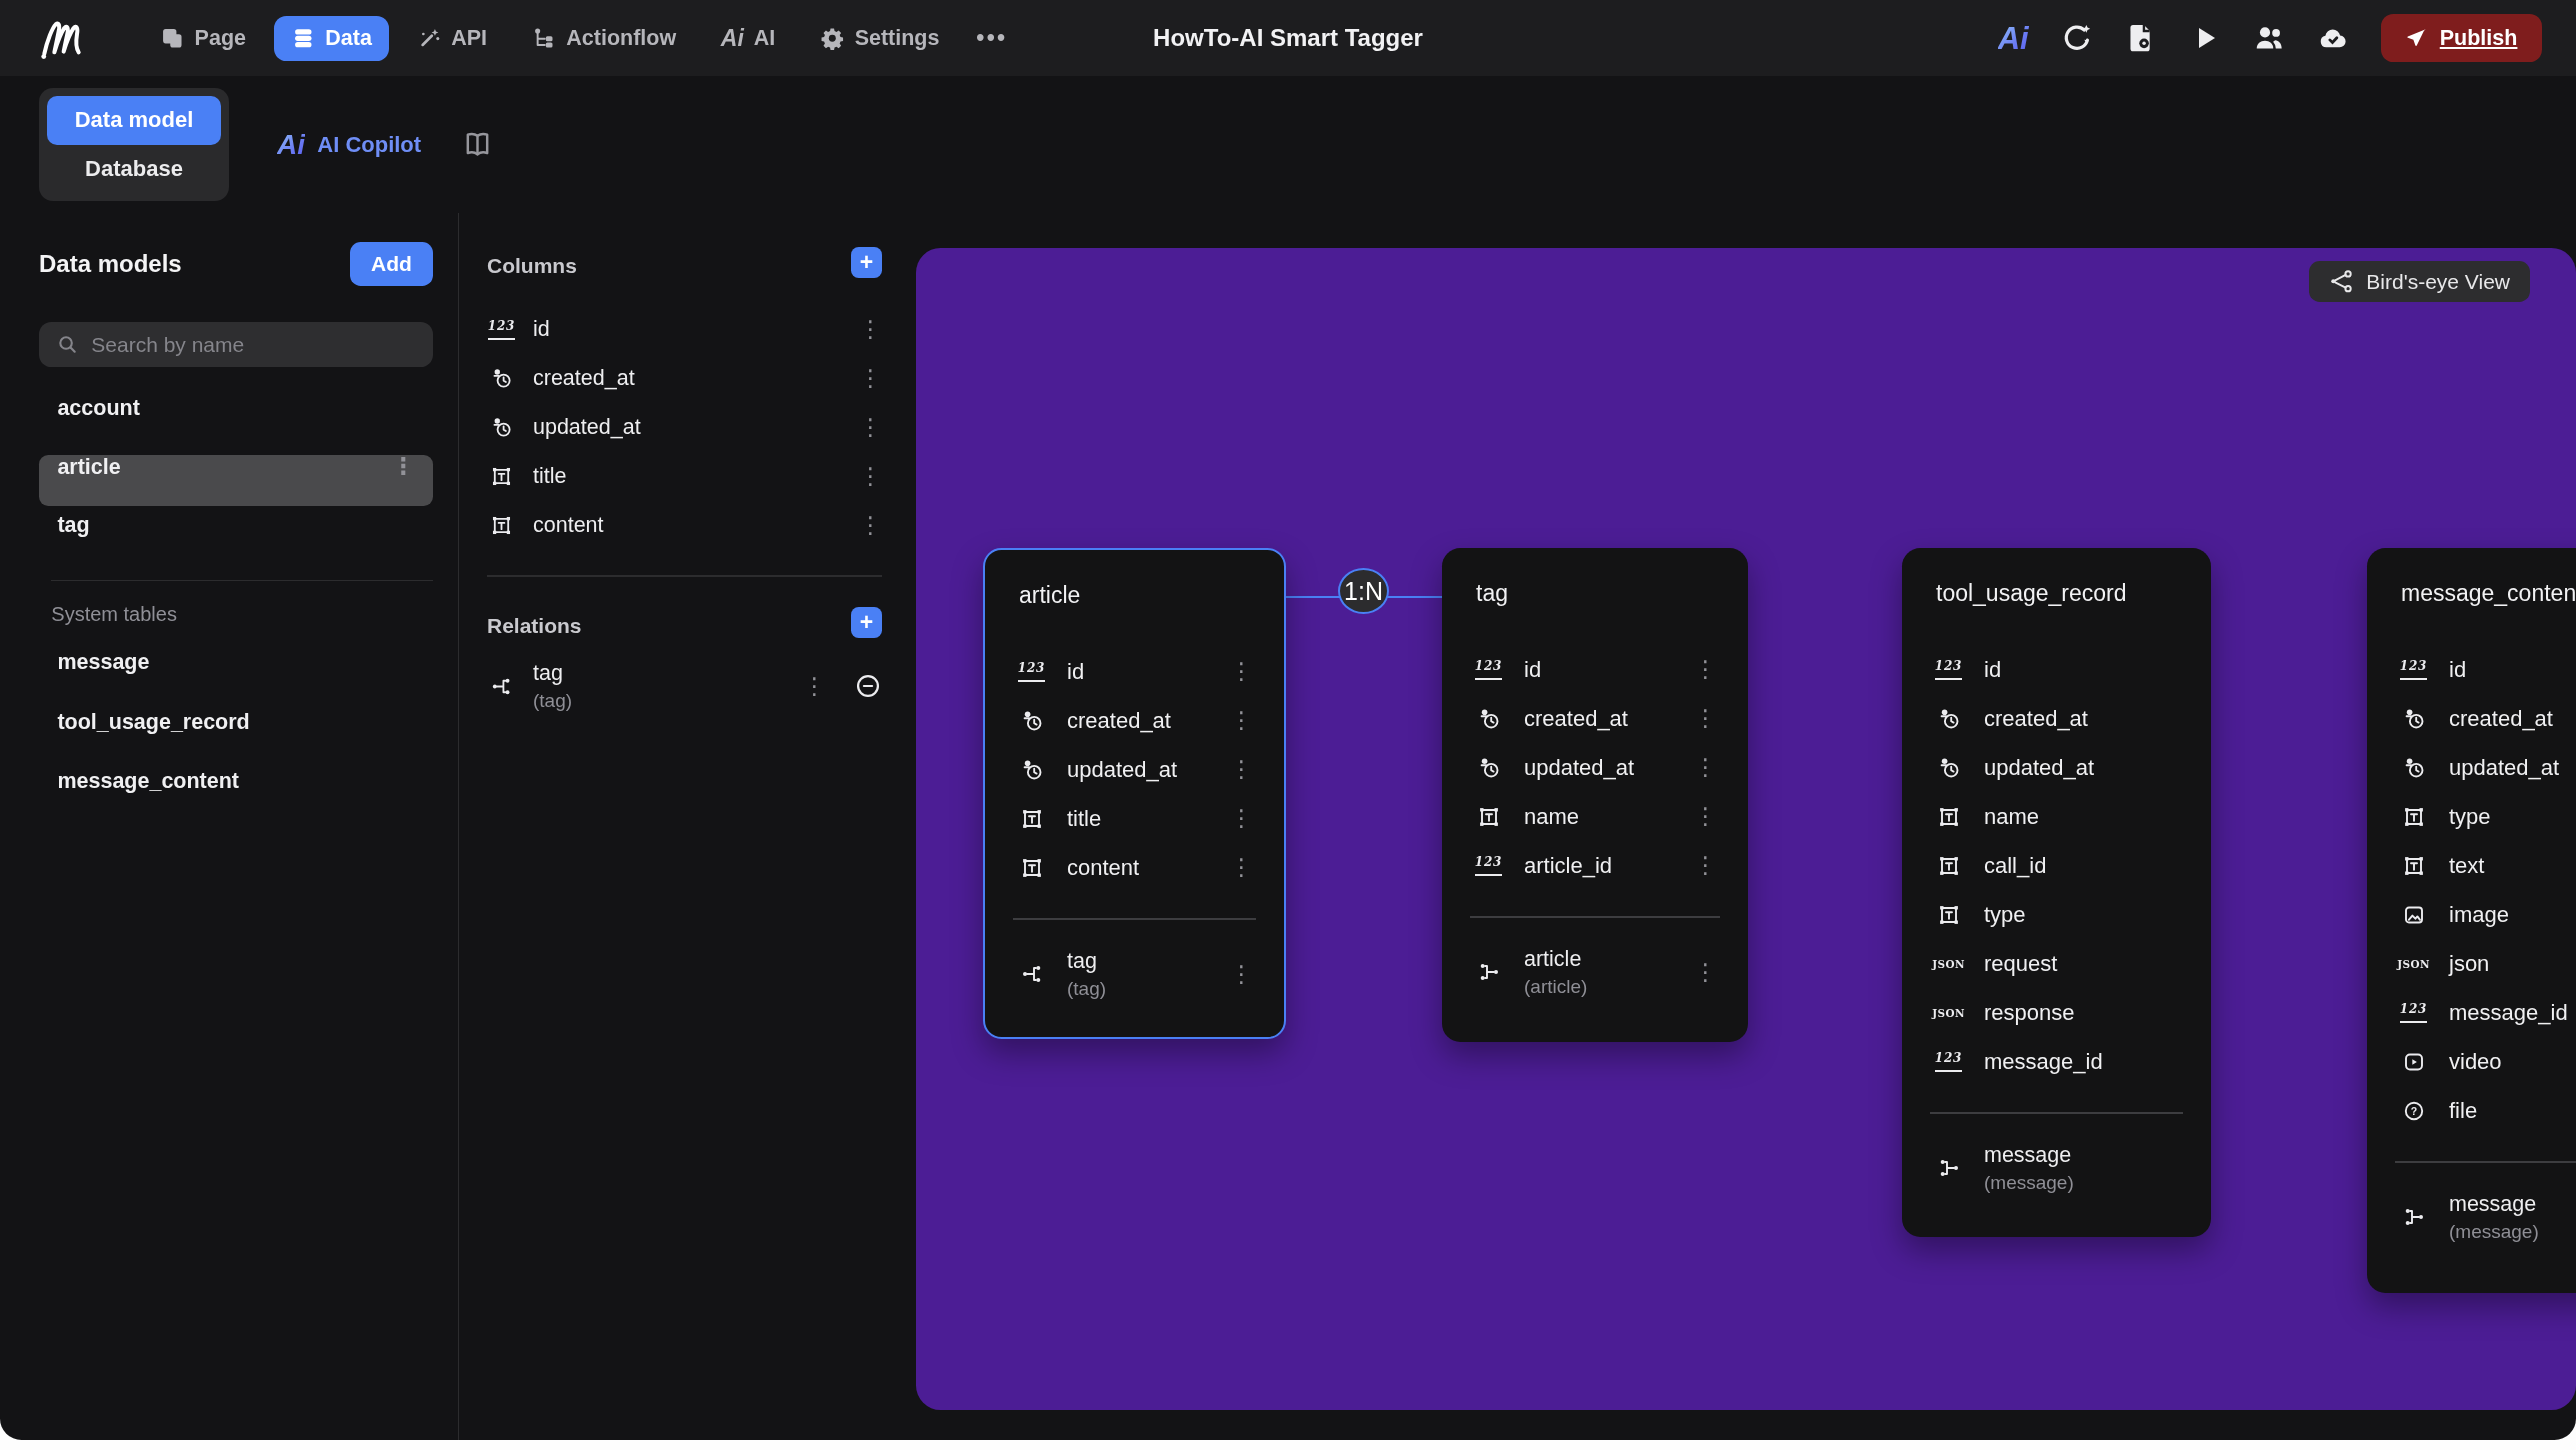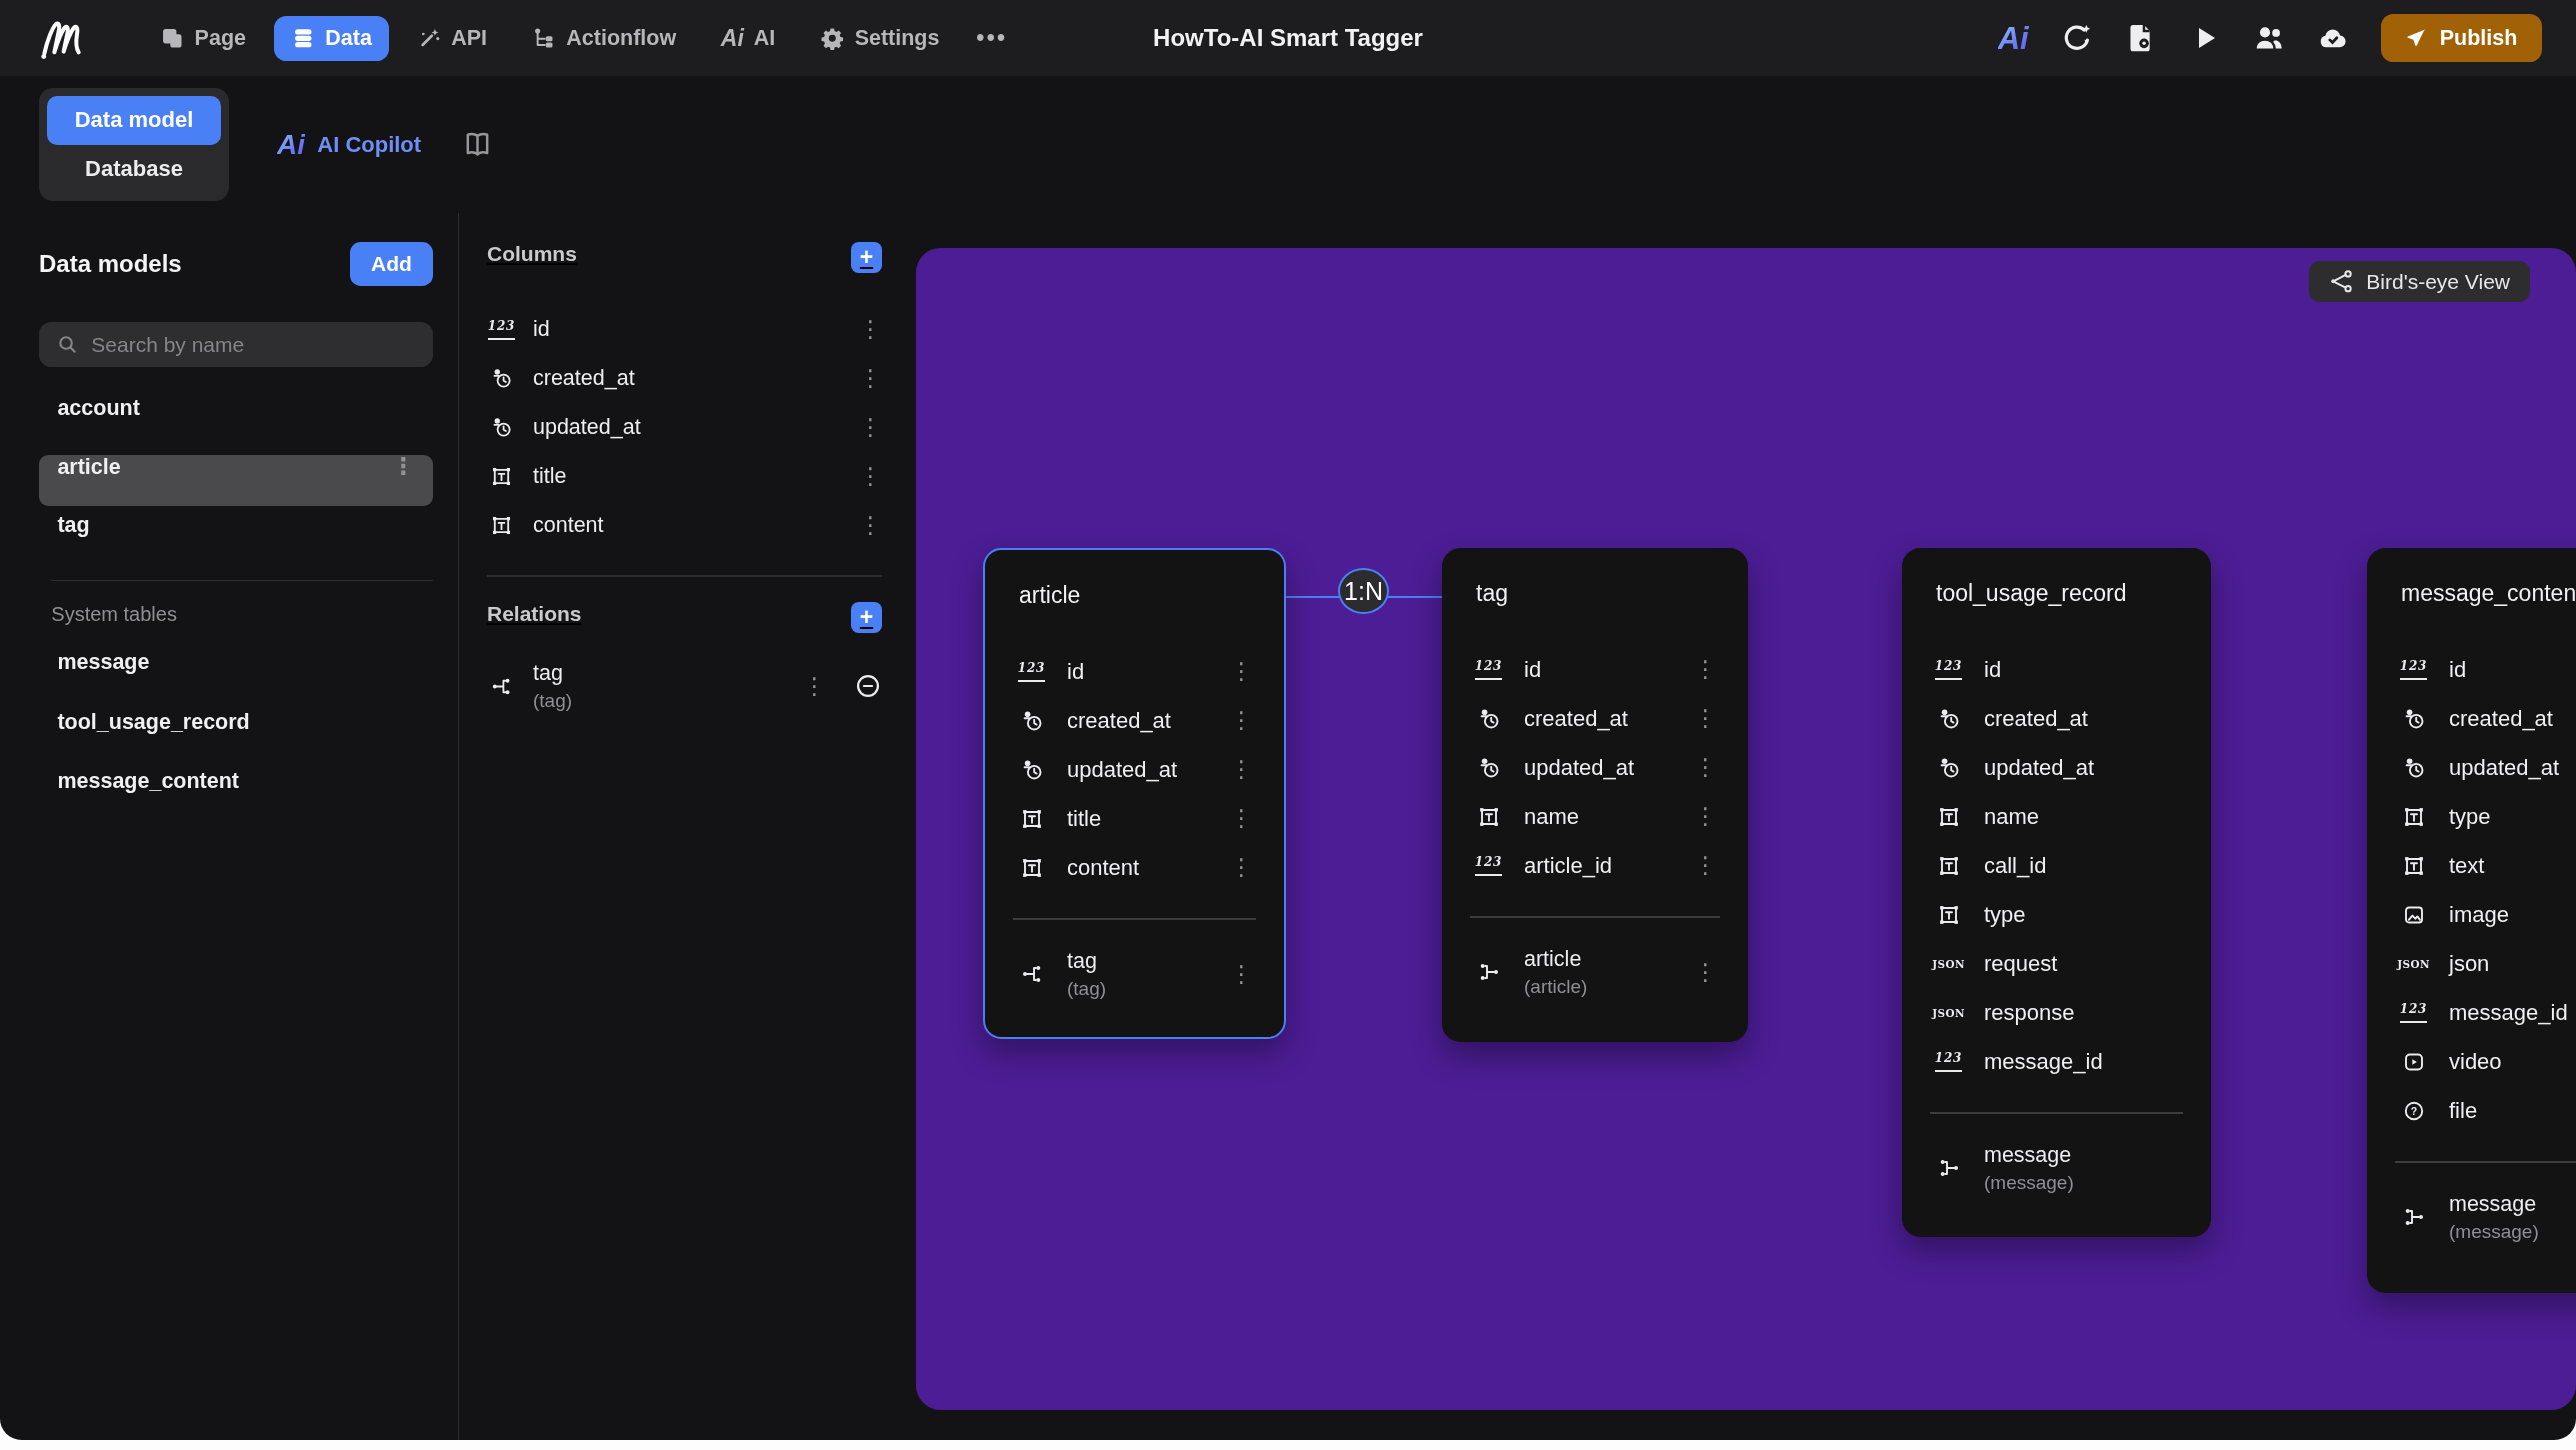--- a/index.html
+++ b/index.html
@@ -19,22 +19,22 @@
   .nav-item .ic { width:24.6px; height:24.6px; }
   .nav-more { color:#b6b6bb; font-size:23px; font-weight:800; letter-spacing:2.3px; padding:0 9.2px; }
   .tb-title { position:absolute; left:50%; transform:translateX(-50%); color:#f2f2f4;
               font-size:24px; font-weight:700; }
   .topbar-right { margin-left:auto; display:flex; align-items:center; gap:32px; }
   .tb-icon { width:32px; height:32px; color:#eeeef0; cursor:pointer; }
   .ai-logo { font-size:31px; font-weight:800; font-style:italic; line-height:1;
              background:linear-gradient(135deg,#93c5f9 0%,#6b7cf4 60%,#5a5ef0 100%);
              -webkit-background-clip:text; background-clip:text; color:#6b8df5;
              -webkit-text-fill-color:transparent; cursor:pointer; }
-  .publish-btn { display:flex; align-items:center; gap:11.5px; background:#a16207; color:#fff;
-                 font-size:21.5px; font-weight:700; padding:11.5px 24.6px; border-radius:12.3px; cursor:pointer; }
+  .publish-btn { display:flex; align-items:center; gap:11.5px; background:#7f1d1d; color:#fff;
+                 font-size:21.5px; font-weight:700; padding:11.5px 24.6px; border-radius:12.3px; cursor:pointer;text-decoration:underline; }
   .publish-btn .ic { width:23px; height:23px; }
 
   
   .toolbar { position:absolute; left:0; top:76px; right:0; height:137px; display:flex; align-items:center;
              padding-left:39px; }
   .segmented { display:flex; align-items:center; background:#2a2a2c; border-radius:14px; padding:7.7px;flex-direction:column; }
   .seg-btn { font-size:22px; font-weight:700; padding:11.5px 28px; border-radius:10px; color:#ececee; cursor:pointer; }
   .seg-btn.active { background:#4a80f5; color:#fff; }
   .ai-copilot { display:flex; align-items:center; gap:12.3px; margin-left:48px; cursor:pointer; }
   .ai-copilot .ai-logo { font-size:28px; }
@@ -61,21 +61,21 @@
                 padding:0 18.4px; border-radius:9.2px; color:#f0f0f2; font-size:21.5px; font-weight:700;
                 margin-bottom:7.7px; cursor:pointer; }
   .model-item.selected { background:#4a4a4c; }
   .section-divider { height:1.5px; background:#2c2c2e; margin:15.4px 0 0 12.3px; }
   .section-label { margin:21.5px 0 0 12.3px; font-size:20px; color:#8f8f96; }
   .sys-list { margin-top:24.6px; }
   .sys-list .model-item { margin-bottom:8.4px; }
   .kebab { color:#929298; font-size:23px; line-height:1; cursor:pointer; font-family:"DejaVu Sans",sans-serif; }
 
   .schema-panel { position:absolute; left:461px; top:0; width:456px; bottom:0; padding:29px 35px 0 26px; }
-  .panel-header { display:flex; align-items:flex-start; justify-content:space-between; height:36px;text-decoration:underline; }
+  .panel-header { display:flex; align-items:flex-end; justify-content:space-between; height:36px; }
   .panel-title { font-size:21px; font-weight:700; color:#c9c9ce; }
   .plus-btn { width:31px; height:31px; background:#4a80f5; border-radius:7.7px; color:#fff; font-size:23px;
               font-weight:700; display:flex; align-items:center; justify-content:center; cursor:pointer; }
   .field-list { margin-top:27px; }
   .field-row { display:flex; align-items:center; height:49px; }
   .f-icon { width:29px; display:flex; justify-content:center; align-items:center; color:#ececef; flex:0 0 auto; }
   .f-icon .ic { width:23px; height:23px; }
   .f-name { margin-left:17px; font-size:21.5px; color:#eeeef0; flex:1; }
   .panel-divider { height:1.5px; background:#2c2c2e; margin-top:25px; }
   .rel-header { margin-top:25px; }

